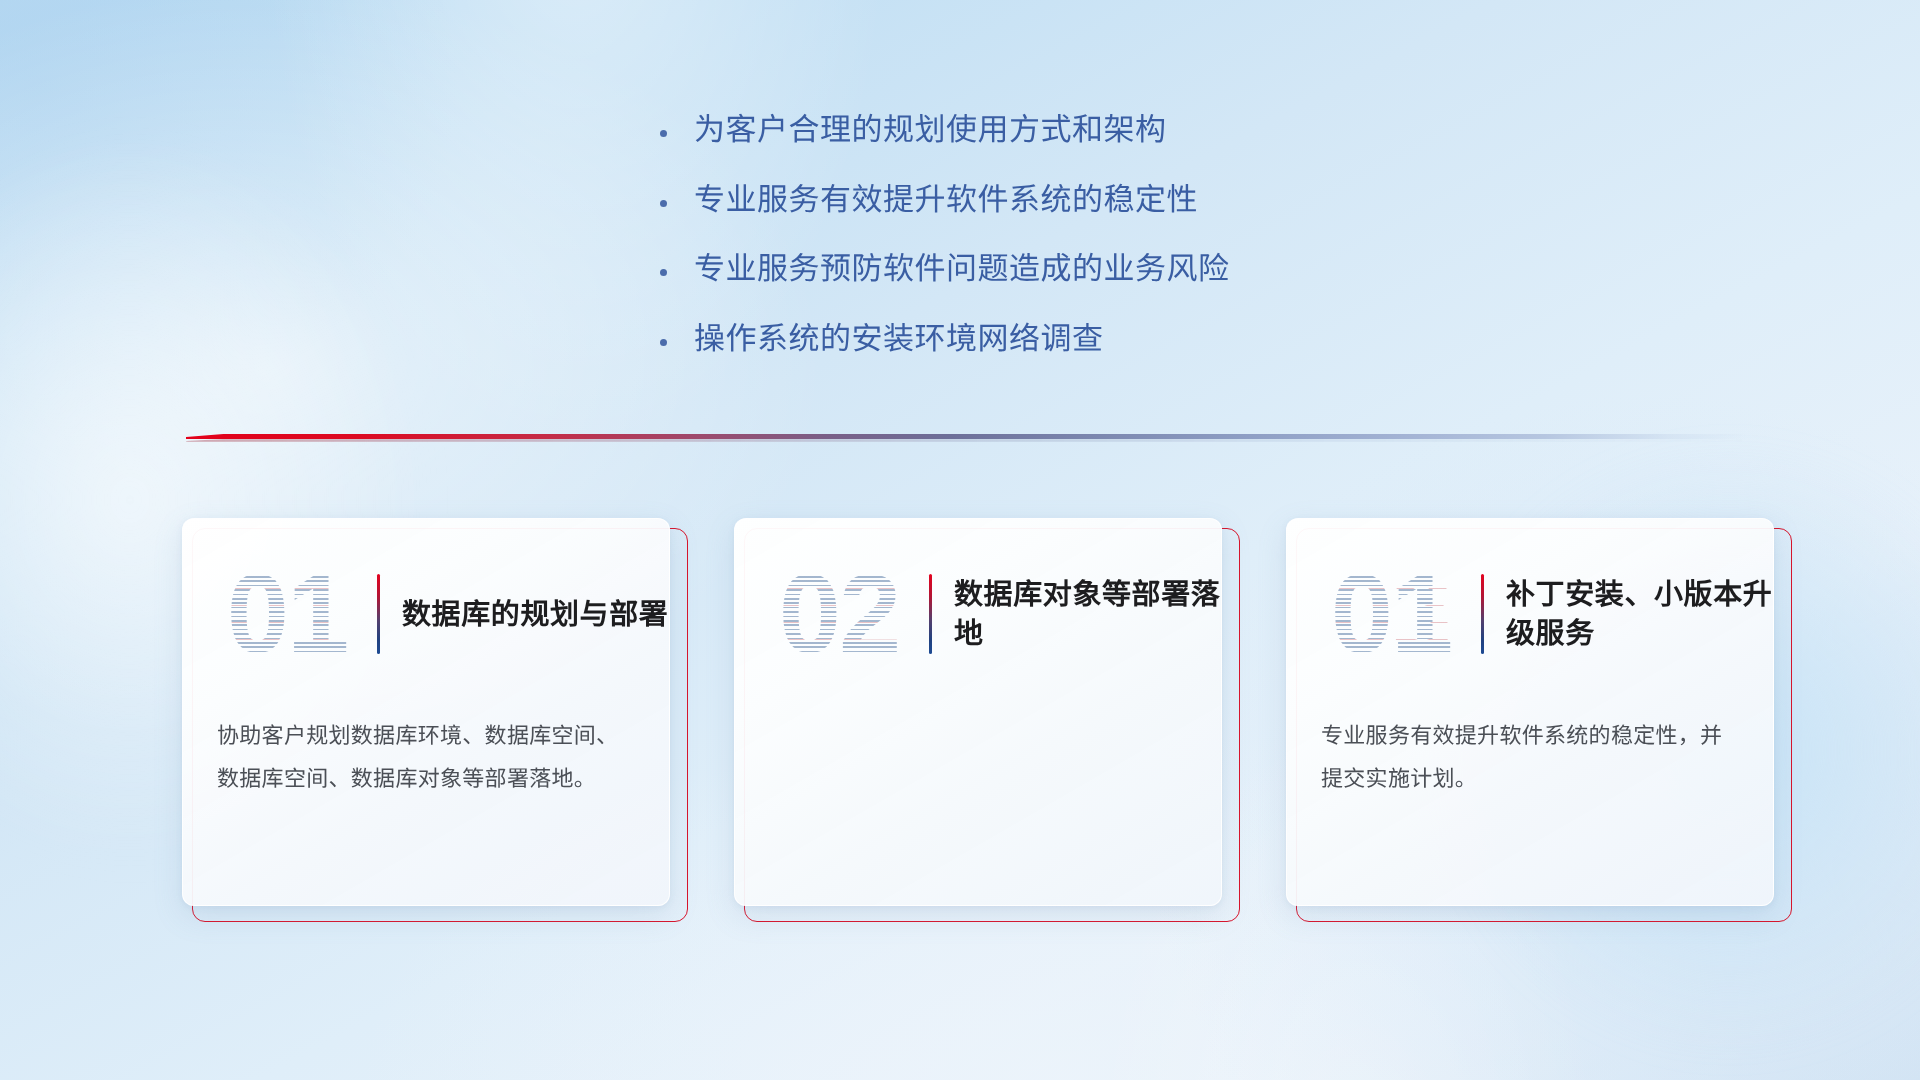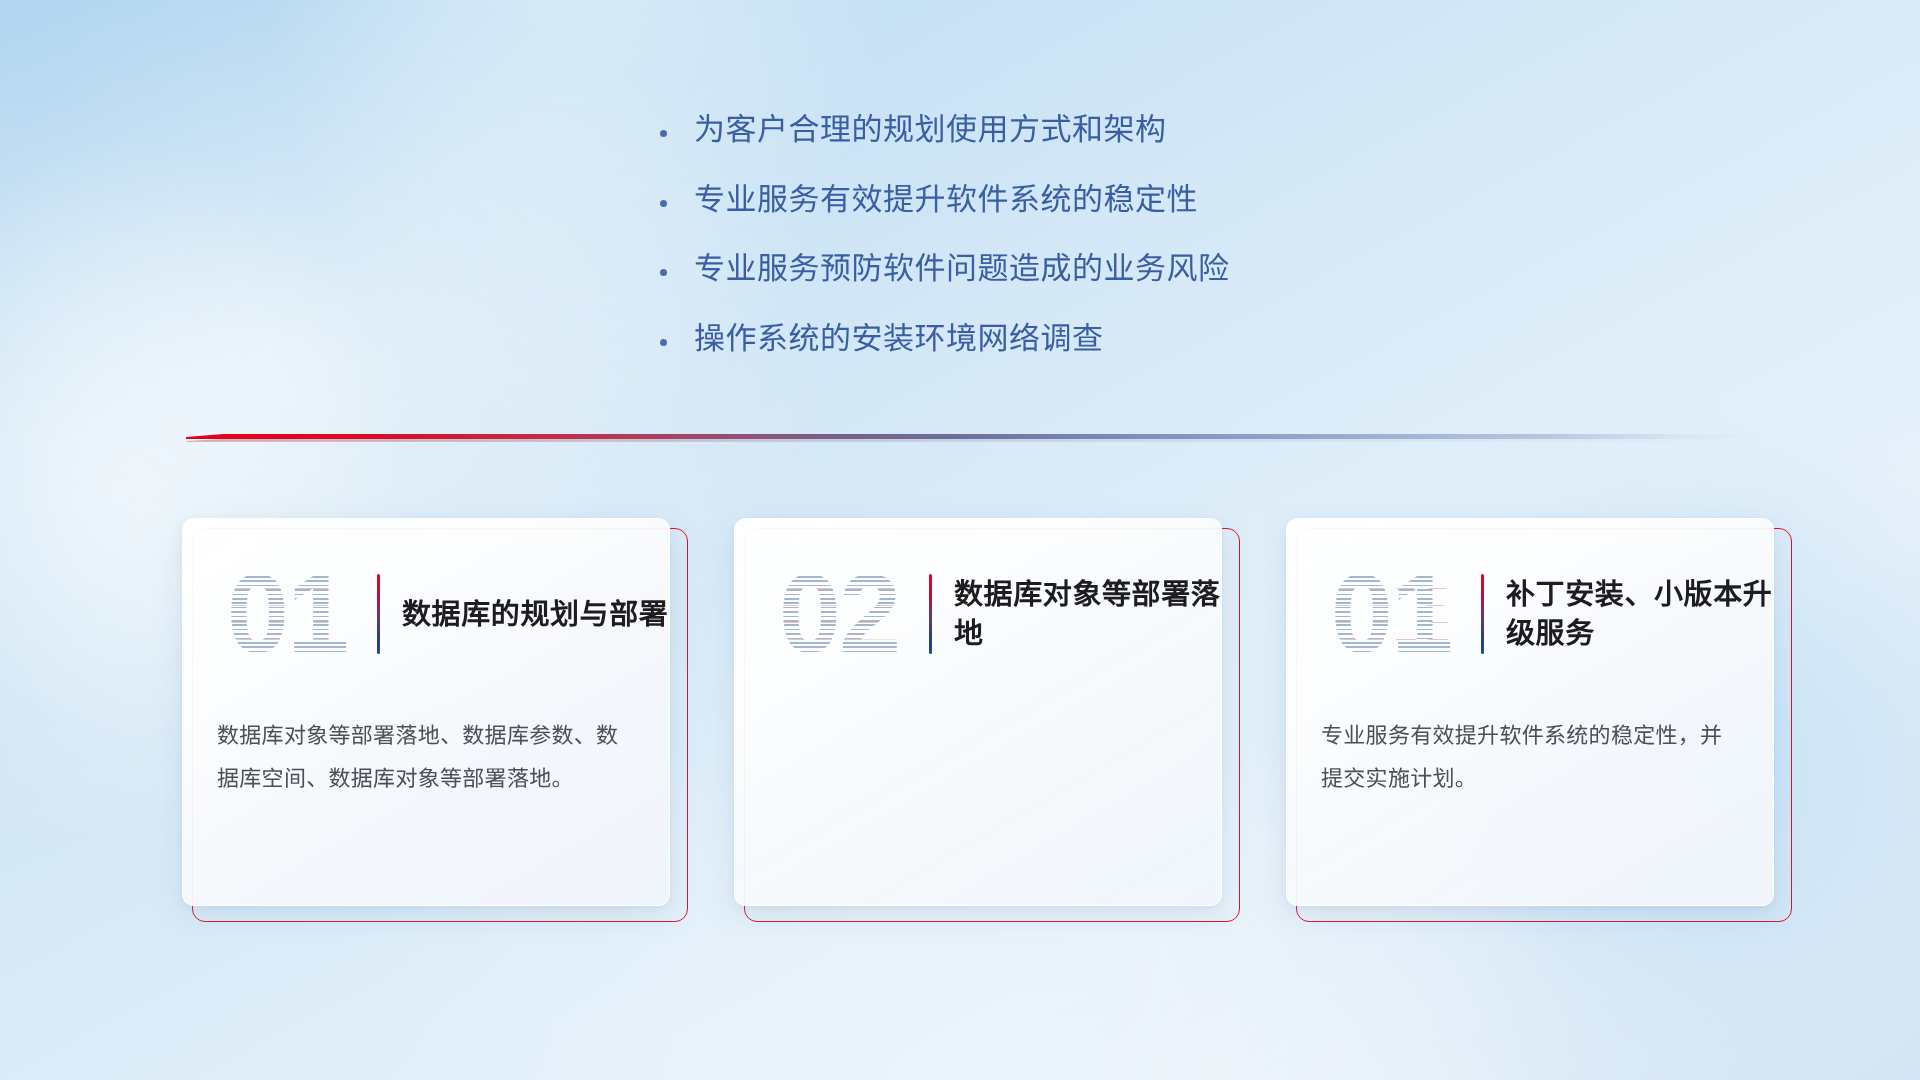--- a/index.html
+++ b/index.html
@@ -268,21 +268,21 @@
   <div class="cards">
 
     <div class="card">
       <div class="card-outline"></div>
       <div class="card-body">
         <div class="card-head">
           <div class="ghost-num" data-ghost="01">01</div>
           <div class="rule"></div>
           <div class="card-title">数据库的规划与部署</div>
         </div>
-        <div class="card-desc">数据库对象等部署落地、数据库参数、数据库空间、数据库对象等部署落地。</div>
+        <div class="card-desc">协助客户规划数据库环境、数据库空间、数据库空间、数据库对象等部署落地。</div>
       </div>
     </div>
 
     <div class="card">
       <div class="card-outline"></div>
       <div class="card-body">
         <div class="card-head">
           <div class="ghost-num" data-ghost="02">02</div>
           <div class="rule"></div>
           <div class="card-title">数据库对象等部署落地</div>

